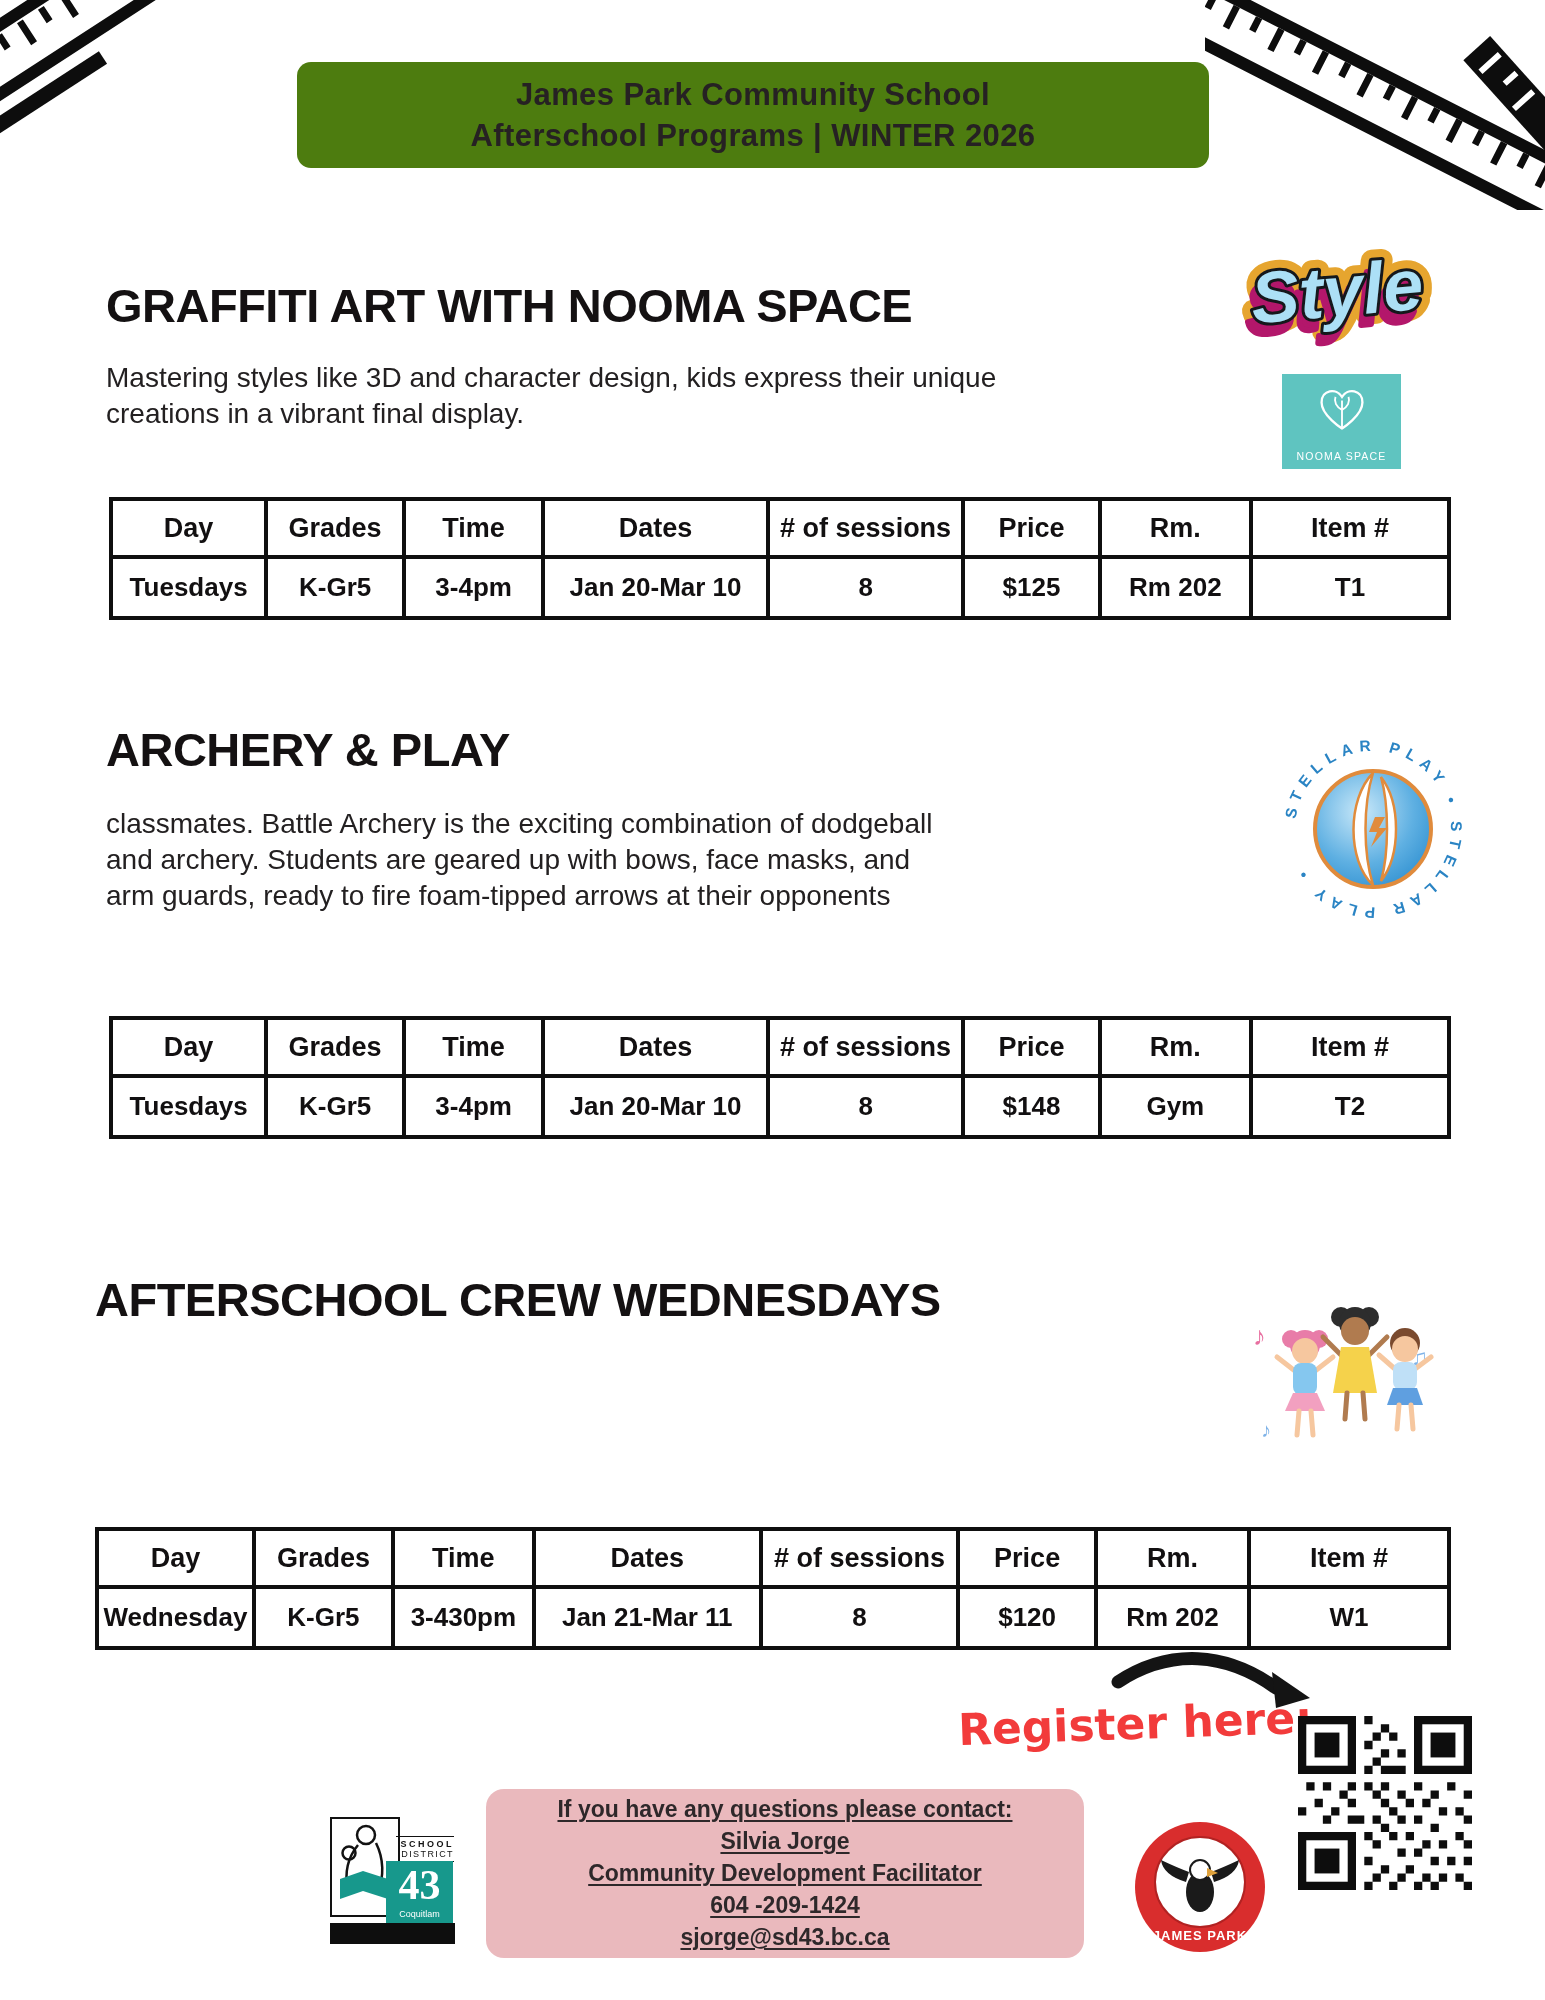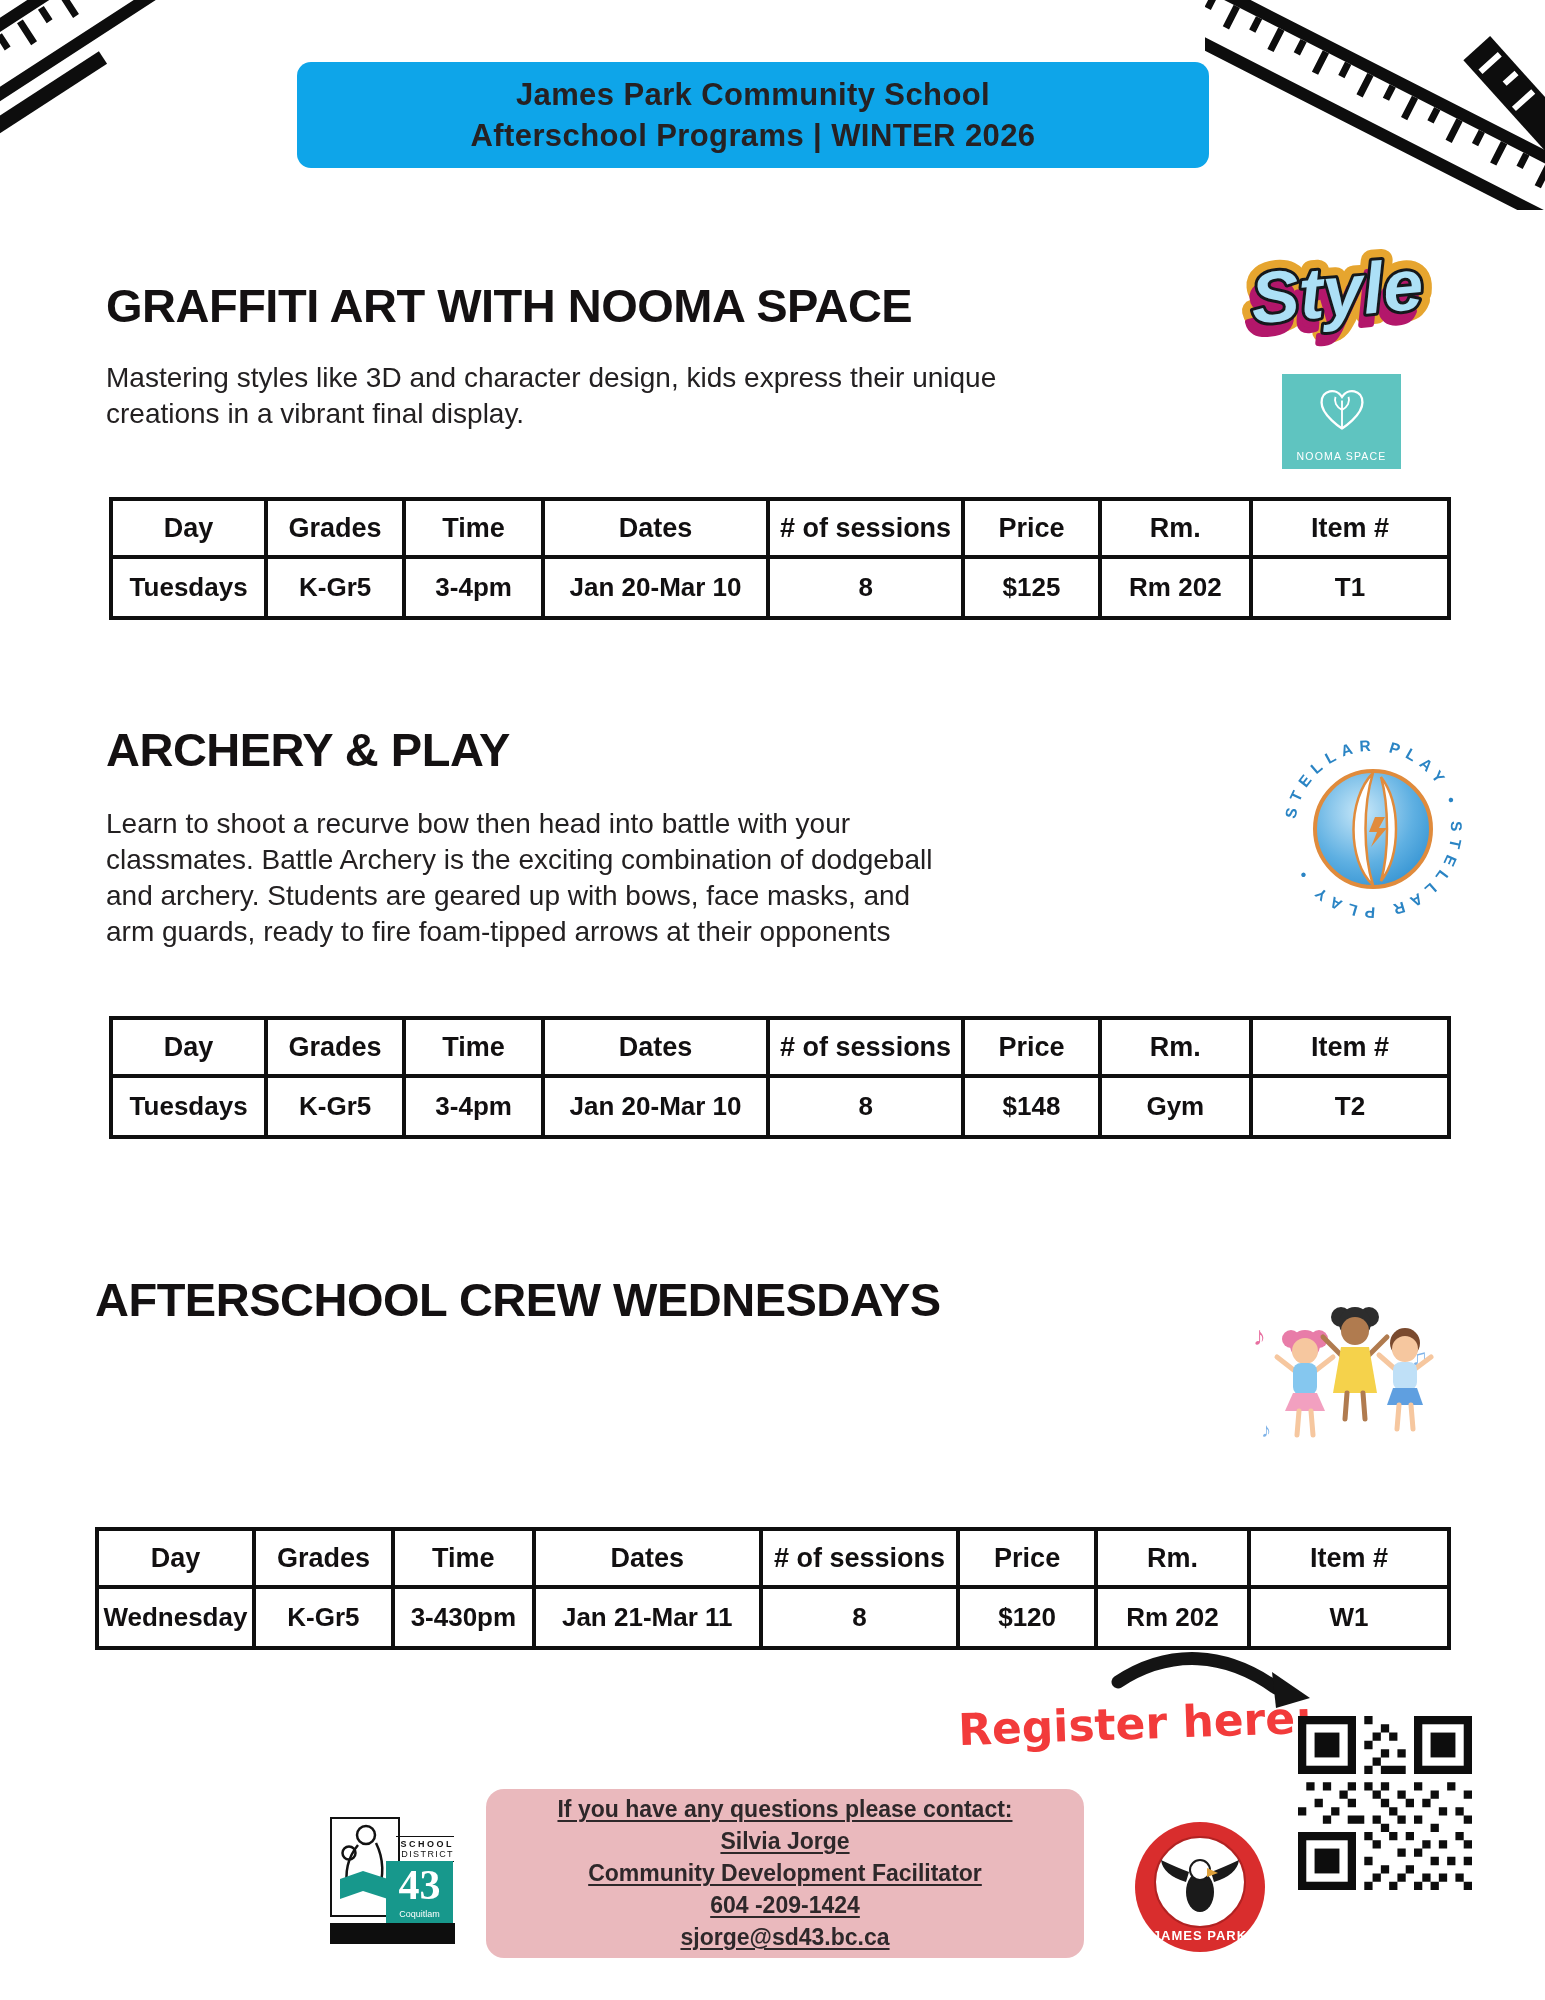--- a/index.html
+++ b/index.html
@@ -1,21 +1,21 @@
 <!DOCTYPE html>
 <html><head>
 <meta charset="utf-8">
 <style>
   html,body{margin:0;padding:0;background:#fff;}
   .page{position:relative;width:1545px;height:2000px;background:#ffffff;overflow:hidden;
         font-family:"Liberation Sans","DejaVu Sans",sans-serif;color:#1e1b1c;}
   .abs{position:absolute;}
 
   
-  .header-box{position:absolute;left:297px;top:62px;width:912px;height:106px;background:#0ea5e9;
+  .header-box{position:absolute;left:297px;top:62px;width:912px;height:106px;background:#4d7c0f;
               border-radius:14px;display:flex;flex-direction:column;justify-content:center;
               align-items:center;gap:5px;z-index:5;}
   .header-line{font-size:31px;font-weight:800;letter-spacing:.4px;color:#262123;}
 
   
   .section-title{position:absolute;margin:0;font-size:47px;font-weight:800;letter-spacing:-.5px;color:#141112;white-space:nowrap;}
   .desc{position:absolute;font-size:28px;line-height:36px;color:#232021;font-weight:400;}
   .desc .dline{white-space:nowrap;}
 
   
@@ -139,21 +139,20 @@
       <td>$125</td>
       <td>Rm 202</td>
       <td>T1</td>
     </tr>
       </tbody>
   </table>
 
   <h2 class="section-title" style="left:106px;top:722px;">ARCHERY &amp; PLAY</h2>
 
   <div class="desc" style="left:106px;top:806px;">
-    <div class="dline">Learn to shoot a recurve bow then head into battle with your</div>
     <div class="dline">classmates. Battle Archery is the exciting combination of dodgeball</div>
     <div class="dline">and archery. Students are geared up with bows, face masks, and</div>
     <div class="dline">arm guards, ready to fire foam-tipped arrows at their opponents</div>
   </div>
 
   <svg class="abs" style="left:1277px;top:733px;" width="192" height="192" viewBox="0 0 192 192">
     <defs>
       <radialGradient id="sg" cx="40%" cy="35%" r="75%">
         <stop offset="0%" stop-color="#C9E8F9"></stop>
         <stop offset="60%" stop-color="#5FB0E2"></stop>

